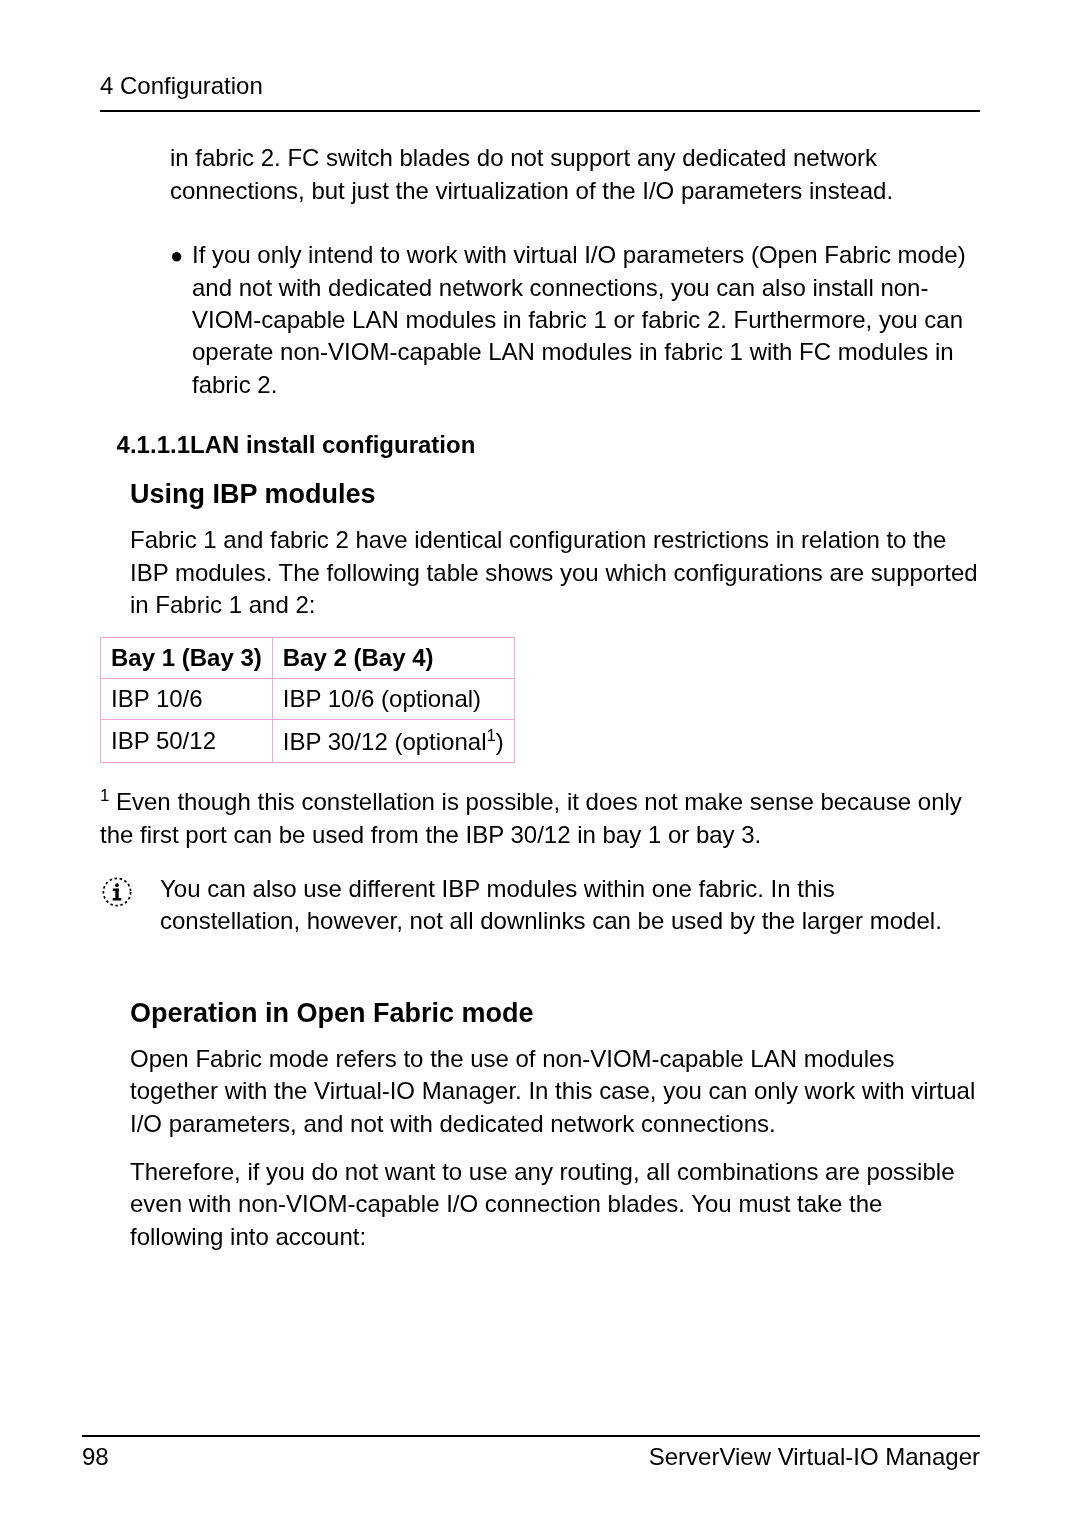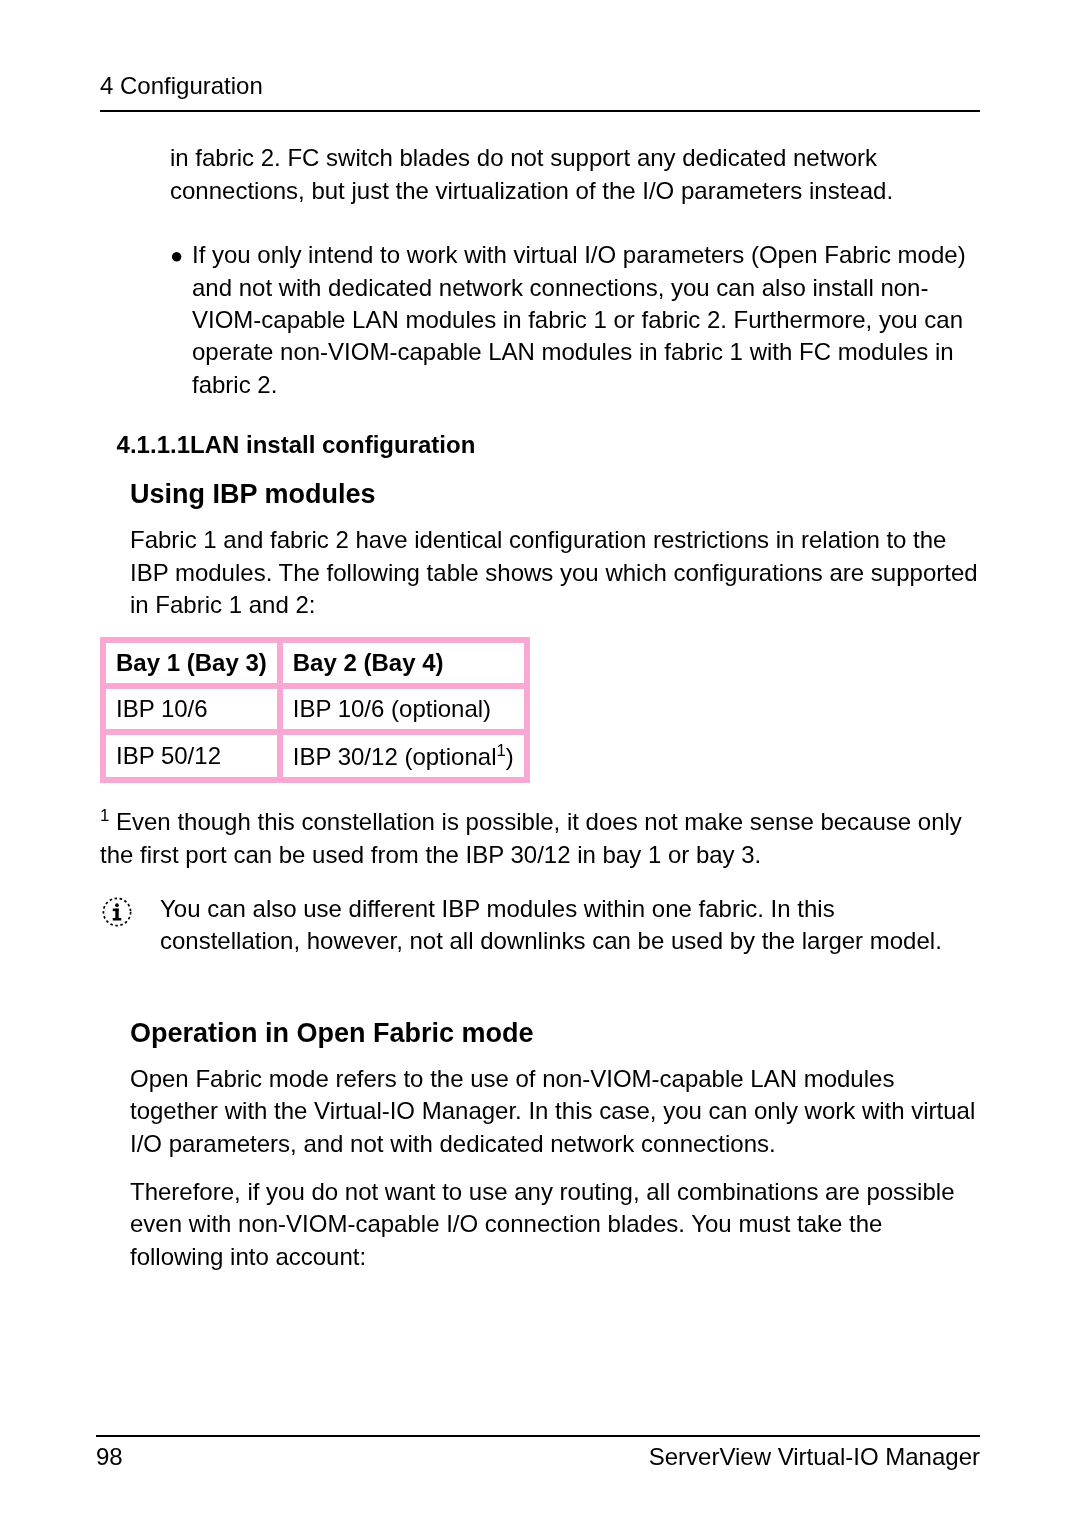--- a/index.html
+++ b/index.html
@@ -72,21 +72,21 @@
   }
   .table-wrap {
     margin-left: 0;
     margin-bottom: 22px;
   }
   table {
     border-collapse: collapse;
     font-size: 24px;
   }
   th, td {
-    border: 6px solid #f9a8d4;
+    border: 1px solid #f9a8d4;
     padding: 6px 10px;
     text-align: left;
     font-weight: normal;
   }
   th {
     font-weight: bold;
   }
   .footnote {
     margin-left: 0;
     margin-bottom: 22px;
@@ -103,21 +103,21 @@
   }
   .info-icon svg {
     width: 34px;
     height: 34px;
   }
   .info-text {
     flex: 1;
   }
   .footer {
     position: absolute;
-    left: 96px;
+    left: 82px;
     right: 100px;
     bottom: 60px;
   }
   .footer-line {
     border: none;
     border-top: 2px solid #000;
     margin: 0 0 6px 0;
   }
   .footer-row {
     display: flex;

